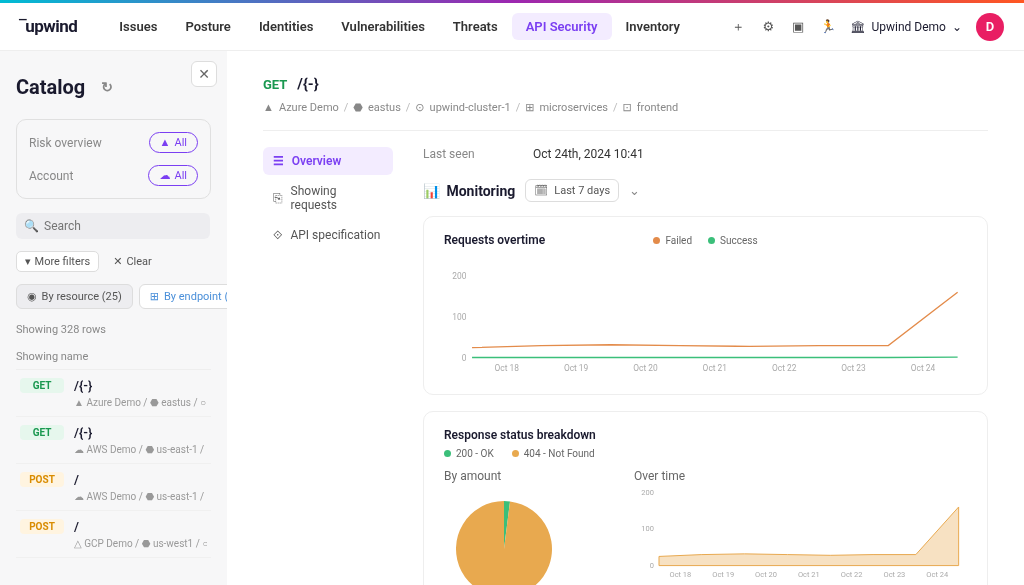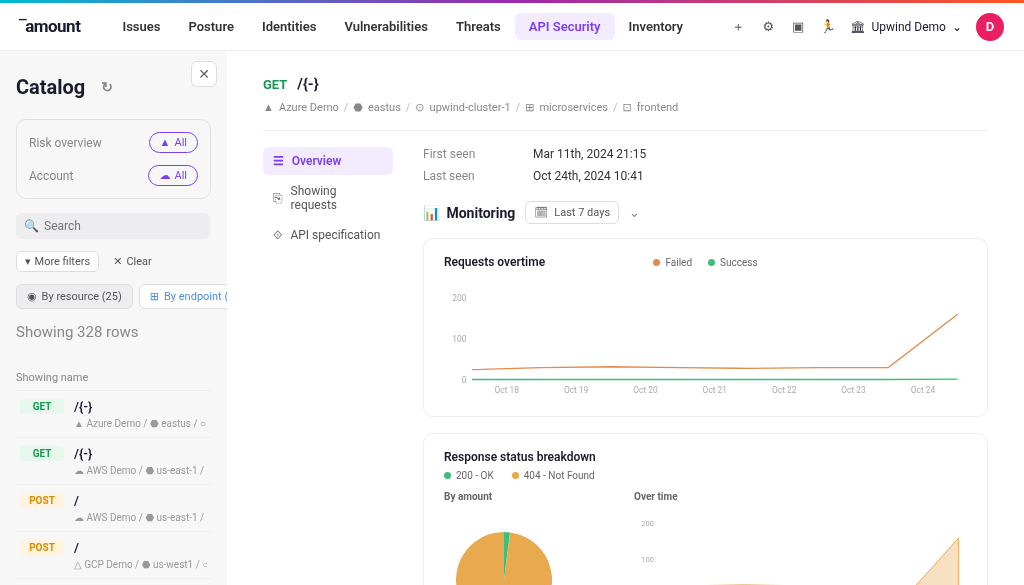--- a/index.html
+++ b/index.html
@@ -29,21 +29,21 @@
 .search-row { display: flex; align-items: center; gap: 10px; margin-bottom: 12px; }
 .search-input { flex: 1; min-width: 0; background: #ededf0; border: none; border-radius: 6px; padding: 6px 10px 6px 28px; font-size: 12px; color: #666; }
 .search-wrap { position: relative; flex: 1; min-width: 0; }
 .search-icon-el { position: absolute; left: 8px; top: 6px; color: #888; font-size: 12px; }
 .views-label { font-size: 12px; font-weight: 600; color: #333; }
 .more-filters-row { display: flex; gap: 6px; margin-bottom: 12px; }
 .mini-chip { border: 1px solid #ddd; border-radius: 5px; padding: 3px 8px; font-size: 11px; color: #555; cursor: pointer; display: inline-flex; align-items: center; gap: 4px; background: #fff; }
 .tab-row { display: flex; gap: 6px; margin-bottom: 14px; }
 .tab-chip { border: 1px solid #ddd; border-radius: 6px; padding: 5px 10px; font-size: 11px; color: #555; background: #fff; cursor: pointer; display: inline-flex; align-items: center; gap: 5px; white-space: nowrap; }
 .tab-chip.active { background: #ededf0; }
-.showing-text { font-size: 15px; color: #888; margin-bottom: 24px; }
+.showing-text { font-size: 11px; color: #888; margin-bottom: 8px; }
 .col-header { font-size: 11px; color: #888; padding: 6px 0; border-bottom: 1px solid #eee; }
 .endpoint-row { padding: 8px 4px; border-bottom: 1px solid #f0f0f0; }
 .endpoint-top { display: flex; align-items: center; gap: 10px; margin-bottom: 4px; }
 .method-badge { font-size: 10px; font-weight: 700; padding: 2px 6px; border-radius: 4px; width: 44px; text-align: center; }
 .method-get { background: #e6f7ed; color: #1a9850; }
 .method-post { background: #fff4e0; color: #d98c00; }
 .endpoint-path { font-size: 13px; font-weight: 600; }
 .endpoint-breadcrumb { font-size: 10px; color: #999; margin-left: 54px; white-space: nowrap; overflow: hidden; }
 
 .detail-panel { flex: 1; background: #fff; padding: 24px 36px; overflow-y: auto; }
@@ -74,30 +74,30 @@
 .chart-title { font-size: 12px; font-weight: 600; margin-bottom: 6px; }
 .legend { display: flex; gap: 16px; font-size: 10px; color: #666; justify-content: center; margin-bottom: 8px; position: relative; top: -18px; }
 .legend-item { display: flex; align-items: center; gap: 5px; }
 .legend-dot { width: 7px; height: 7px; border-radius: 50%; }
 
 svg.chart { width: 100%; }
 
 .status-section { display: flex; gap: 30px; }
 .status-left { width: 160px; }
 .status-right { flex: 1; }
-.status-subtitle { font-size: 10px; color: #666; font-weight: 700; margin-bottom: 18px; }
+.status-subtitle { font-size: 12px; color: #666; font-weight: 400; margin-bottom: 6px; }
 .status-legend { display: flex; gap: 18px; font-size: 10px; color: #666; margin-bottom: 10px; }
 
 </style>
 </head>
 <body>
 
 <div class="topbar-gradient"></div>
 <div class="topbar">
-  <div class="logo">amount</div>
+  <div class="logo">upwind</div>
   <div class="nav" id="nav">
       <div class="nav-item">Issues</div>
       <div class="nav-item">Posture</div>
       <div class="nav-item">Identities</div>
       <div class="nav-item">Vulnerabilities</div>
       <div class="nav-item">Threats</div>
       <div class="nav-item active">API Security</div>
       <div class="nav-item">Inventory</div>
     </div>
   <div class="topbar-right">
@@ -222,24 +222,20 @@
             <span>Showing requests</span>
           </div>
           <div class="side-nav-item">
             <span>⟐</span>
             <span>API specification</span>
           </div>
         </div>
 
       <div class="main-col">
         <div class="meta-rows">
-          <div class="meta-row">
-            <span class="meta-label">First seen</span>
-            <span class="meta-value">Mar 11th, 2024 21:15</span>
-          </div>
           <div class="meta-row">
             <span class="meta-label">Last seen</span>
             <span class="meta-value">Oct 24th, 2024 10:41</span>
           </div>
         </div>
 
         <div class="monitoring-header">
           <span class="monitoring-title">
             <span style="color:#7b3ff2;">📊</span>
             <span>Monitoring</span>

